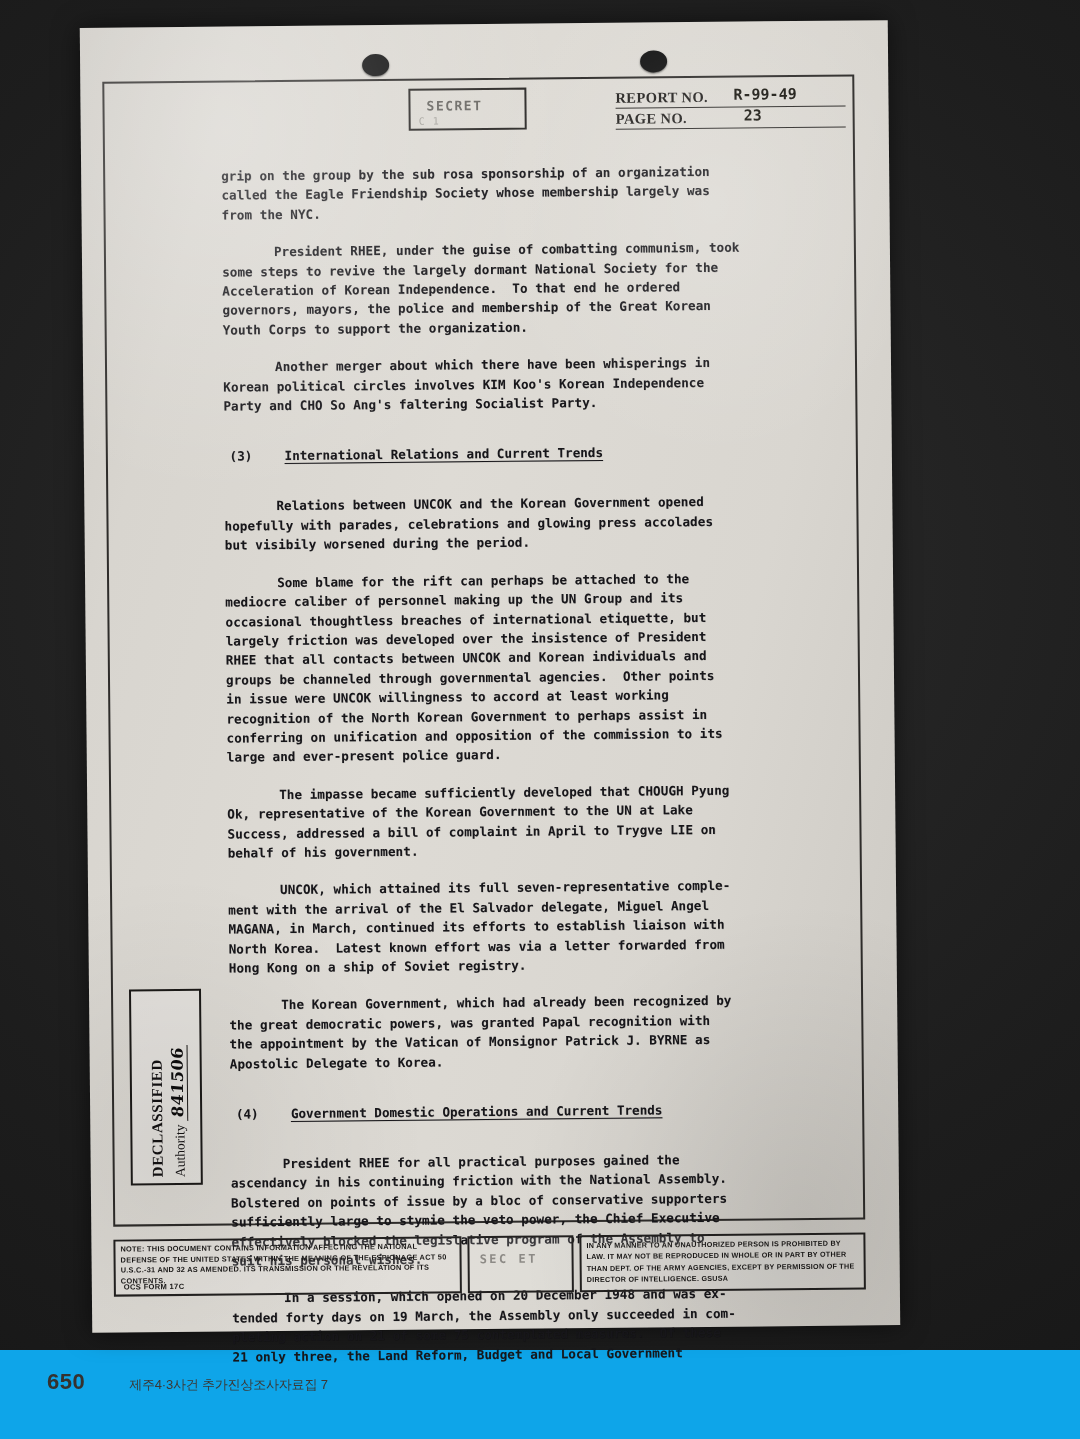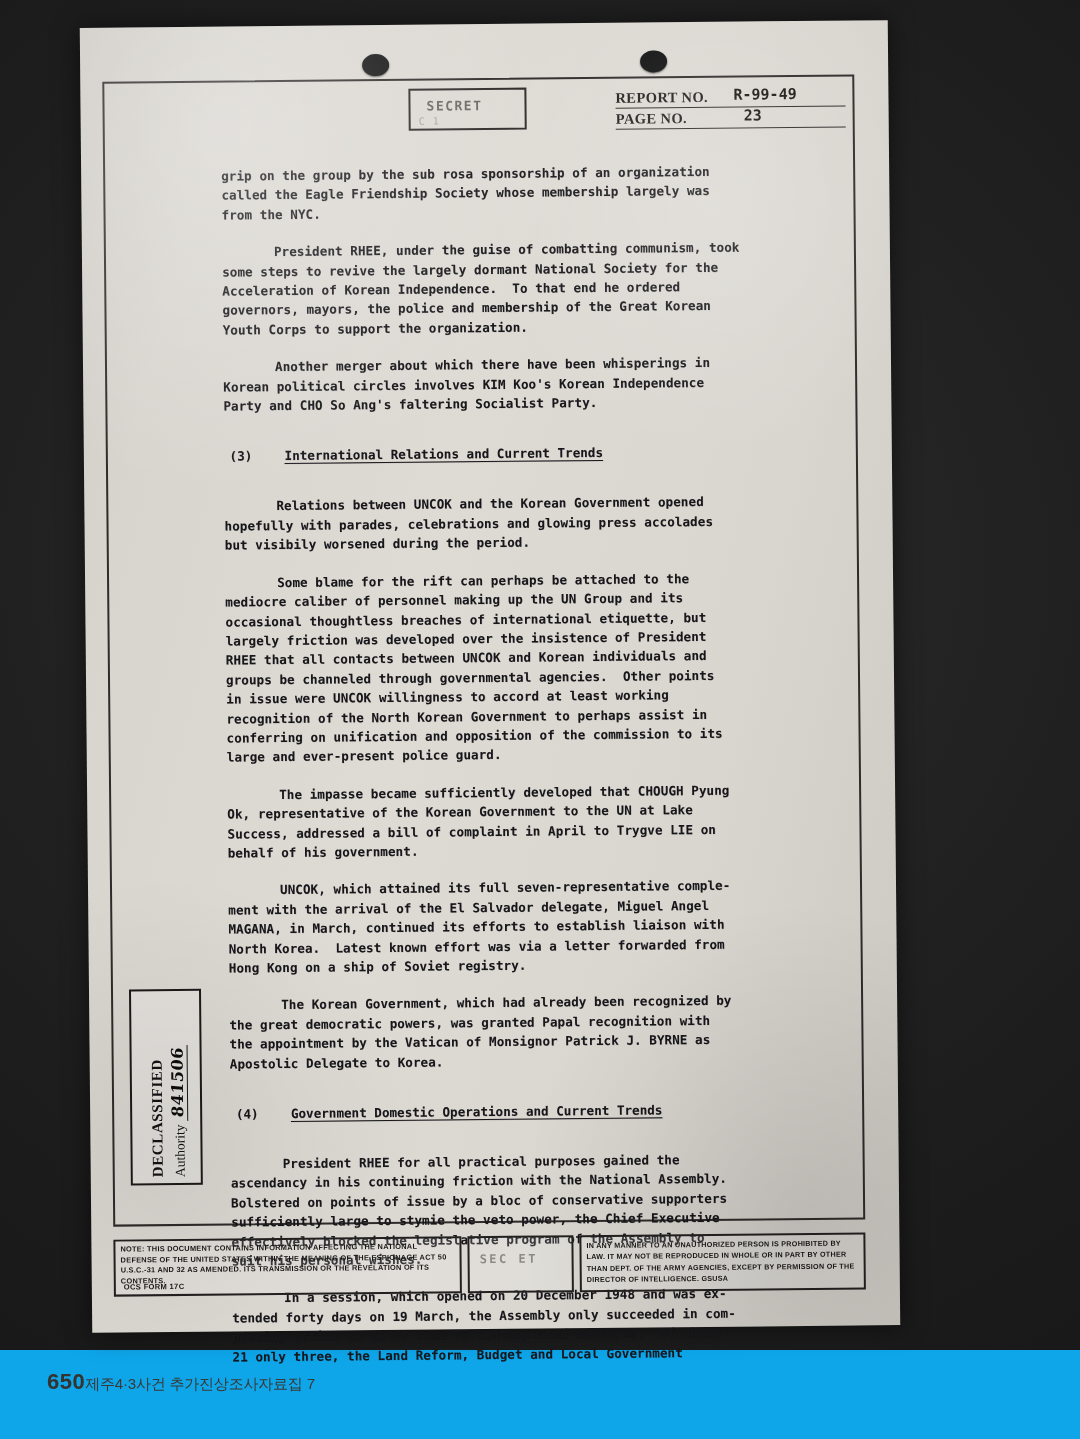--- a/index.html
+++ b/index.html
@@ -325,23 +325,24 @@
   }
   .book-page-number {
     font-family: "Liberation Sans", sans-serif;
     font-size: 22px;
     font-weight: bold;
     color: #35322f;
     letter-spacing: 0.5px;
   }
   .book-title {
     font-family: "Liberation Sans", sans-serif;
-    font-size: 15px;
+    font-size: 13px;
     color: #3b3835;
     letter-spacing: -0.2px;
+    margin-left: 44px;
   }
 </style>
 </head>
 <body>
 
 <div id="page">
 
   <div class="scan-backdrop"></div>
 
   <div class="sheet">

